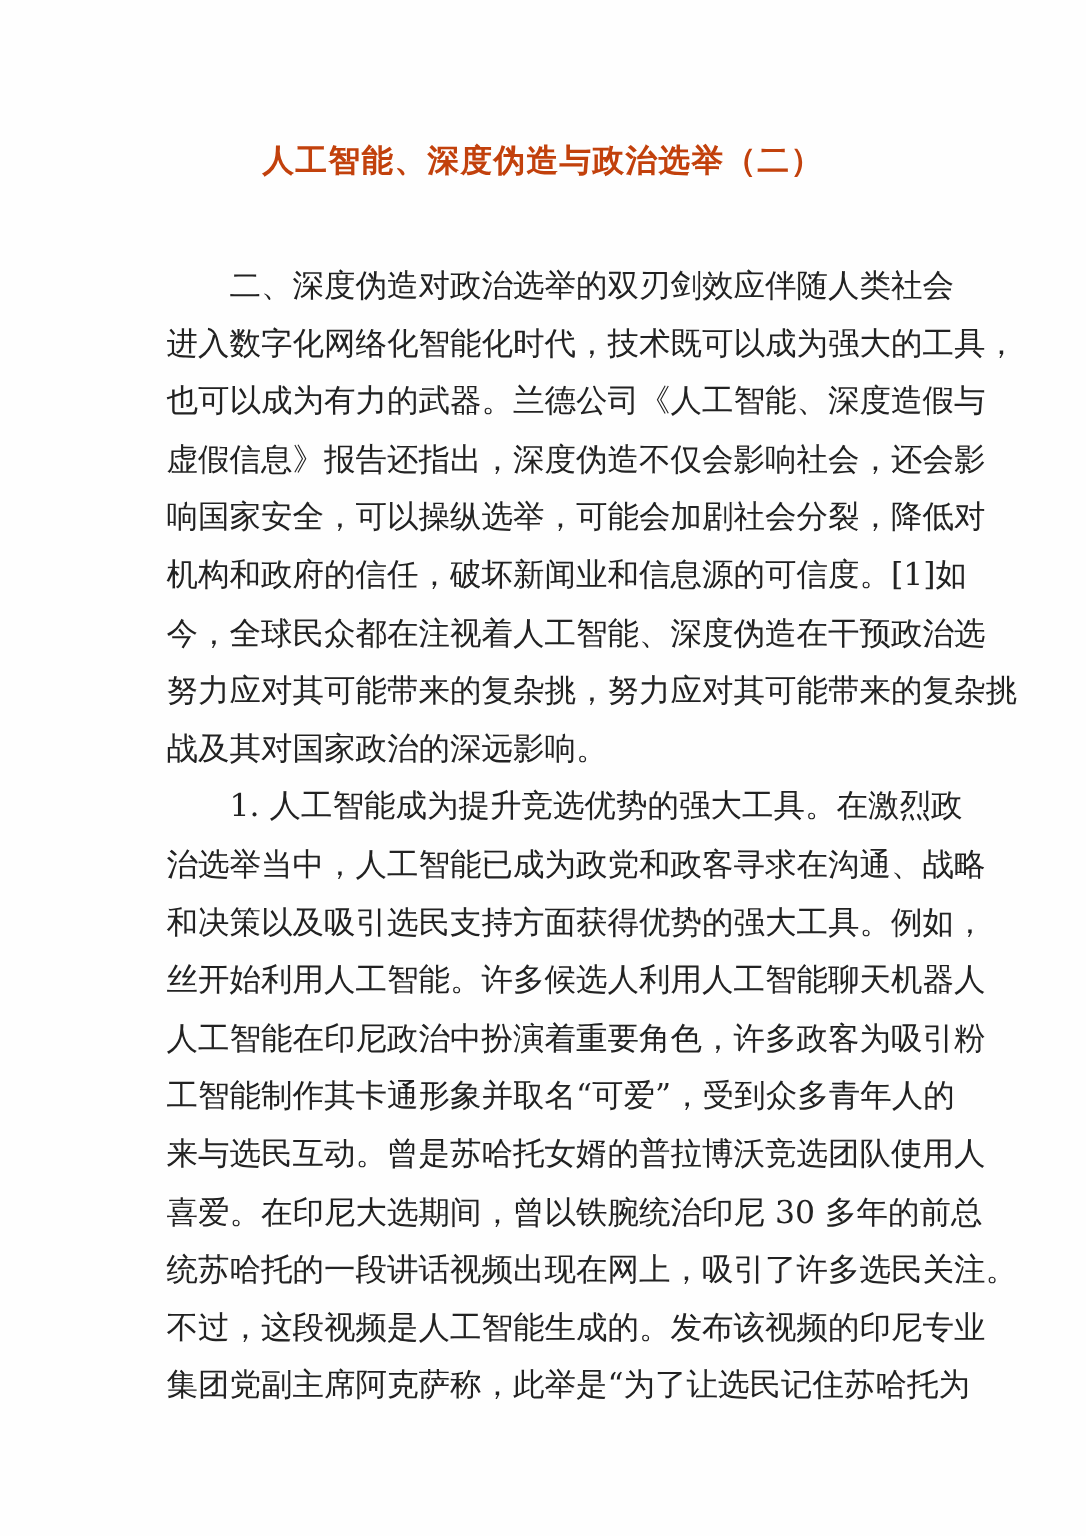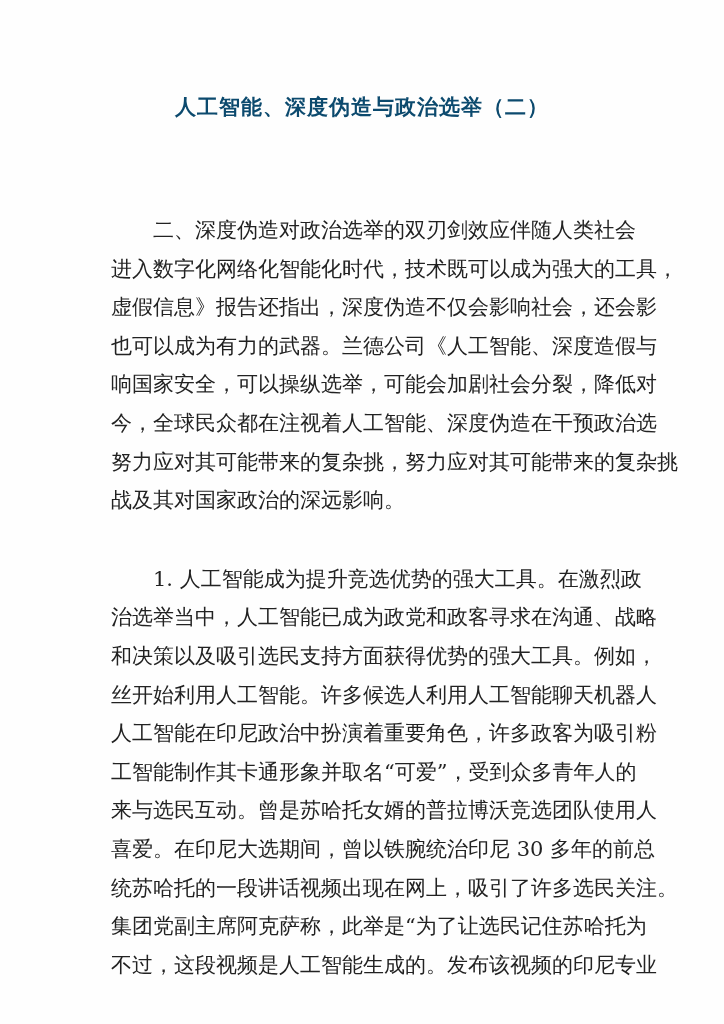--- a/index.html
+++ b/index.html
@@ -3,52 +3,53 @@
 <meta charset="utf-8">
 <style>
   html, body { margin: 0; padding: 0; background: #ffffff; }
   body { width: 724px; height: 1024px; position: relative; overflow: hidden; }
   .page {
     position: absolute; left: 0; top: 0; width: 724px; height: 1024px; background: #fefefe;
   }
   .title {
     position: absolute; left: 0; top: 92px; width: 724px; text-align: center;
     font-family: "DejaVu Sans", sans-serif; font-size: 21px; font-weight: bold;
-    color: #0c4a6e; letter-spacing: 1px; line-height: 30px;
+    color: #c2410c; letter-spacing: 1px; line-height: 30px;
   }
   .body-text {
     position: absolute; left: 111px; top: 171px; width: 510px;
     font-family: "DejaVu Serif", serif; font-size: 21px; color: #222;
   }
   .line {
     height: 38.6px; line-height: 38.6px; white-space: nowrap;
     text-align: justify; text-align-last: justify;
   }
-  .line.indent { padding-left: 42px; margin-top: 40px; }
+  .line.indent { padding-left: 42px; }
   .line.last { text-align-last: left; font-family: Liberation Serif, serif; }
 </style>
 </head>
 <body>
 
 <div class="page">
   <div class="title">人工智能、深度伪造与政治选举（二）</div>
   <div class="body-text" id="body-text">
       <div class="line indent">二、深度伪造对政治选举的双刃剑效应伴随人类社会</div>
       <div class="line">进入数字化网络化智能化时代，技术既可以成为强大的工具，</div>
+      <div class="line">也可以成为有力的武器。兰德公司《人工智能、深度造假与</div>
       <div class="line">虚假信息》报告还指出，深度伪造不仅会影响社会，还会影</div>
-      <div class="line">也可以成为有力的武器。兰德公司《人工智能、深度造假与</div>
       <div class="line">响国家安全，可以操纵选举，可能会加剧社会分裂，降低对</div>
+      <div class="line">机构和政府的信任，破坏新闻业和信息源的可信度。[1]如</div>
       <div class="line">今，全球民众都在注视着人工智能、深度伪造在干预政治选</div>
       <div class="line">努力应对其可能带来的复杂挑，努力应对其可能带来的复杂挑</div>
       <div class="line last">战及其对国家政治的深远影响。</div>
       <div class="line indent">1.  人工智能成为提升竞选优势的强大工具。在激烈政</div>
       <div class="line">治选举当中，人工智能已成为政党和政客寻求在沟通、战略</div>
       <div class="line">和决策以及吸引选民支持方面获得优势的强大工具。例如，</div>
       <div class="line">丝开始利用人工智能。许多候选人利用人工智能聊天机器人</div>
       <div class="line">人工智能在印尼政治中扮演着重要角色，许多政客为吸引粉</div>
       <div class="line">工智能制作其卡通形象并取名“可爱”，受到众多青年人的</div>
       <div class="line">来与选民互动。曾是苏哈托女婿的普拉博沃竞选团队使用人</div>
       <div class="line">喜爱。在印尼大选期间，曾以铁腕统治印尼 30 多年的前总</div>
       <div class="line">统苏哈托的一段讲话视频出现在网上，吸引了许多选民关注。</div>
+      <div class="line">不过，这段视频是人工智能生成的。发布该视频的印尼专业</div>
       <div class="line">集团党副主席阿克萨称，此举是“为了让选民记住苏哈托为</div>
-      <div class="line">不过，这段视频是人工智能生成的。发布该视频的印尼专业</div>
     </div>
 </div>
 
 </body></html>

